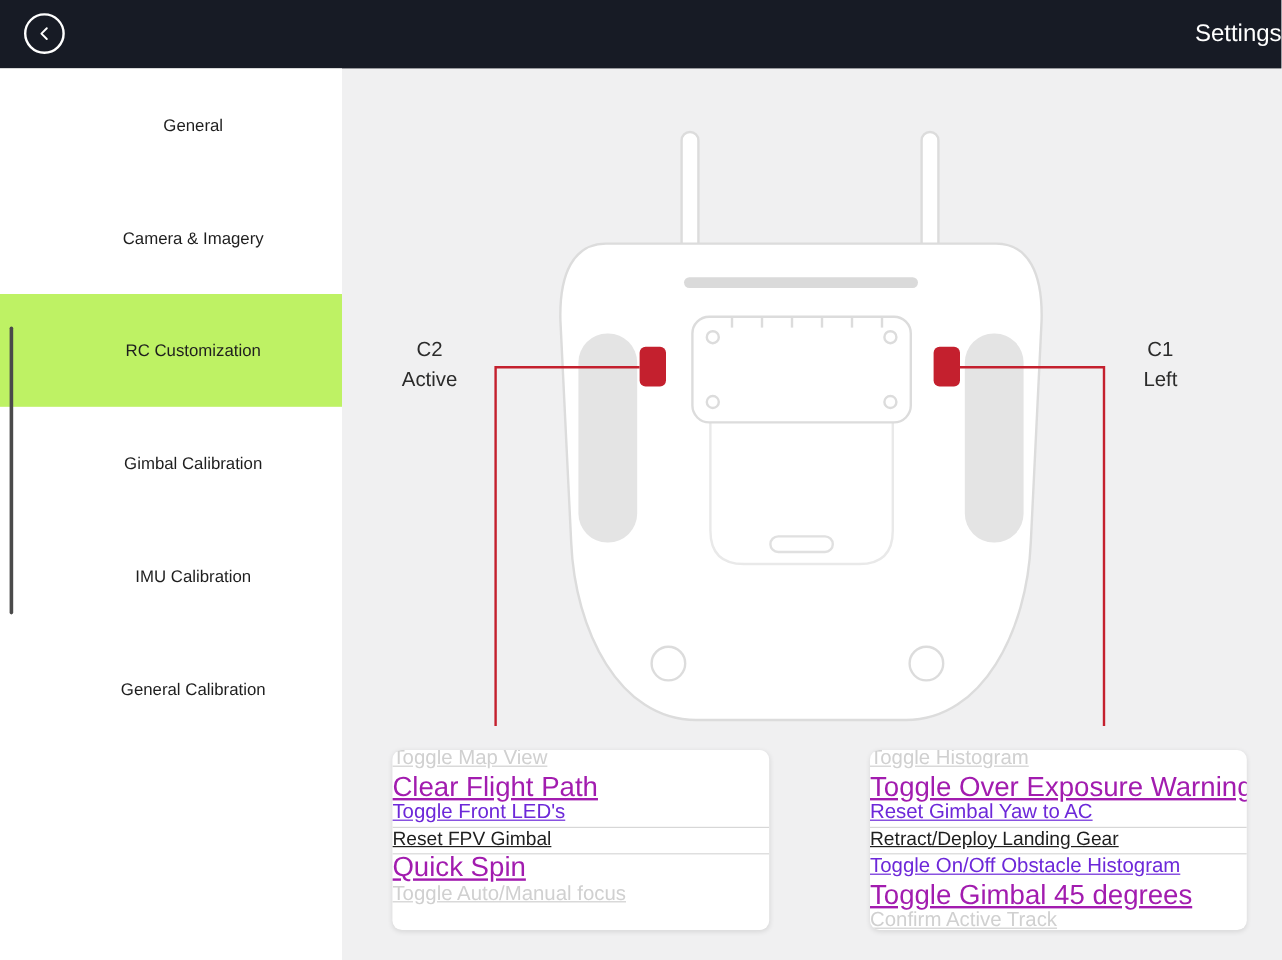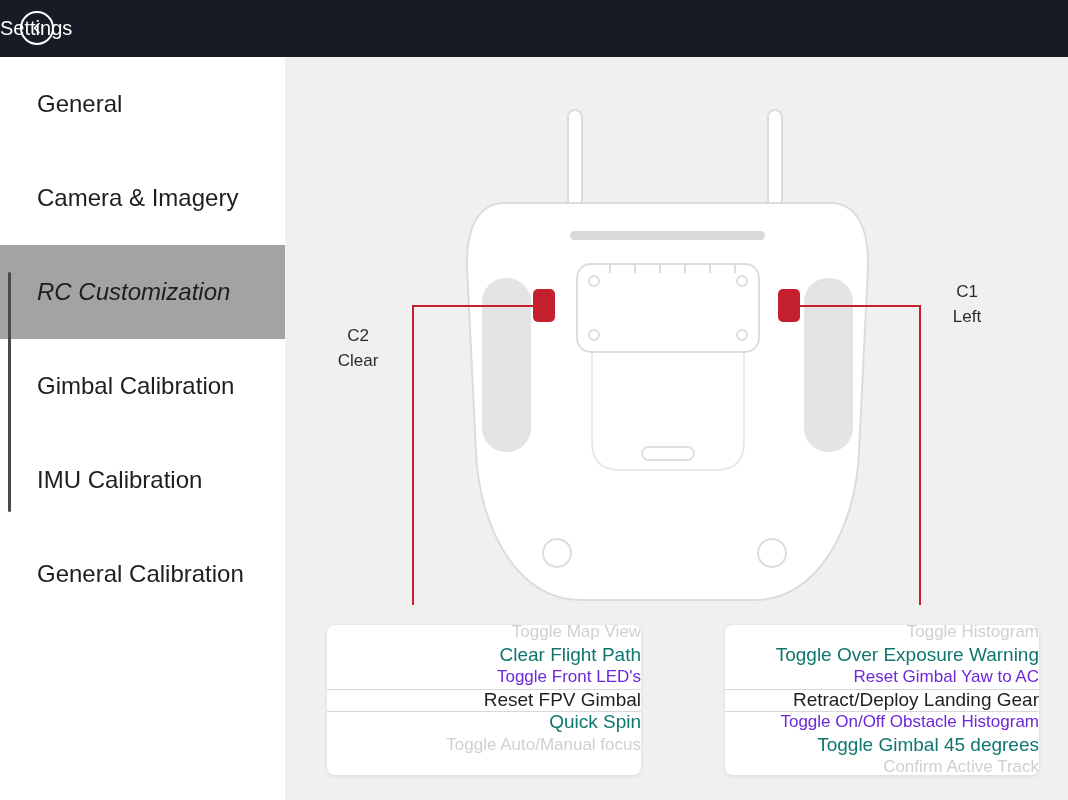--- a/index.html
+++ b/index.html
@@ -23,40 +23,41 @@
     border-radius: 50%;
     border: 2px solid #ffffff;
     background: transparent;
     cursor: pointer;
     display: flex; align-items: center; justify-content: center;
     padding: 0;
   }
   .page-title {
     position: absolute; left: 0; right: 0; top: 0;
     height: 57px; line-height: 57px;
-    text-align: left;
+    text-align: right;
     color: #ffffff;
     font-size: 20px;
   }
 
   
   .sidebar {
     position: absolute; left: 0; top: 57px;
     width: 285px; height: 743px;
     background: #ffffff;
   }
   .side-item {
     height: 94px; line-height: 94px;
     padding-left: 37px;
-    font-size: 24px;
+    font-size: 14px;
     color: #1e1e1e;
     cursor: pointer;
     white-space: nowrap;
-  }
-  .side-item.selected { background: #a3a3a3; font-style: italic; }
+    text-align: center;
+  }
+  .side-item.selected { background: #bef264; }
   .scroll-indicator {
     position: absolute; left: 8px; top: 215px;
     width: 3px; height: 240px;
     background: #4a4a4a;
     border-radius: 2px;
   }
 
   
   .content {
     position: absolute; left: 285px; top: 57px;
@@ -65,45 +66,46 @@
   .rc-diagram { position: absolute; left: 0; top: 0; }
 
   .side-label {
     position: absolute; top: 222px;
     width: 100px;
     text-align: center;
     font-size: 17px;
     color: #2b2b2b;
     line-height: 25px;
   }
-  .side-label.left  { left: 23px; margin-top: 44px; }
+  .side-label.left  { left: 23px; }
   .side-label.right { left: 632px; }
 
   
   .picker {
     position: absolute; top: 568px;
     width: 314px; height: 150px;
     background: #ffffff;
     border-radius: 8px;
     box-shadow: 0 1px 4px rgba(0,0,0,0.10);
     overflow: hidden;
   }
   .picker.left-picker  { left: 42px; }
   .picker.right-picker { left: 440px; }
   .rows { position: absolute; left: 0; top: -4px; width: 100%; }
   .row {
     height: 22.5px; line-height: 22.5px;
-    text-align: right;
+    text-align: left;
     white-space: nowrap;
     cursor: pointer;
+    text-decoration: underline;
   }
   .r0, .r6 { font-size: 17px;   color: #d0d0d0; }
-  .r1, .r5 { font-size: 19px; color: #0f766e; }
+  .r1, .r5 { font-size: 23px; color: #a21caf; }
   .r2, .r4 { font-size: 17px;   color: #6d28d9; }
-  .r3      { font-size: 19px;   color: #1f1f1f; }
+  .r3      { font-size: 16px;   color: #1f1f1f; }
   .sel-lines {
     position: absolute; left: 0; right: 0;
     top: 63.5px; height: 23px;
     border-top: 1px solid #d7d7d7;
     border-bottom: 1px solid #d7d7d7;
     pointer-events: none;
   }
 </style>
 </head>
 <body>
@@ -167,21 +169,21 @@
 
       <rect x="248" y="232" width="22" height="33" rx="5" fill="#c4202e"></rect>
       <rect x="493" y="232" width="22" height="33" rx="5" fill="#c4202e"></rect>
 
       <path d="M 248 249 H 128 V 548" fill="none" stroke="#c4202e" stroke-width="2"></path>
       <path d="M 515 249 H 635 V 548" fill="none" stroke="#c4202e" stroke-width="2"></path>
     </svg>
 
     <div class="side-label left">
       <div>C2</div>
-      <div>Clear</div>
+      <div>Active</div>
     </div>
 
     <div class="side-label right">
       <div>C1</div>
       <div>Left</div>
     </div>
 
     <div class="picker left-picker">
       <div class="rows">
         <div class="row r0">Toggle Map View</div>

